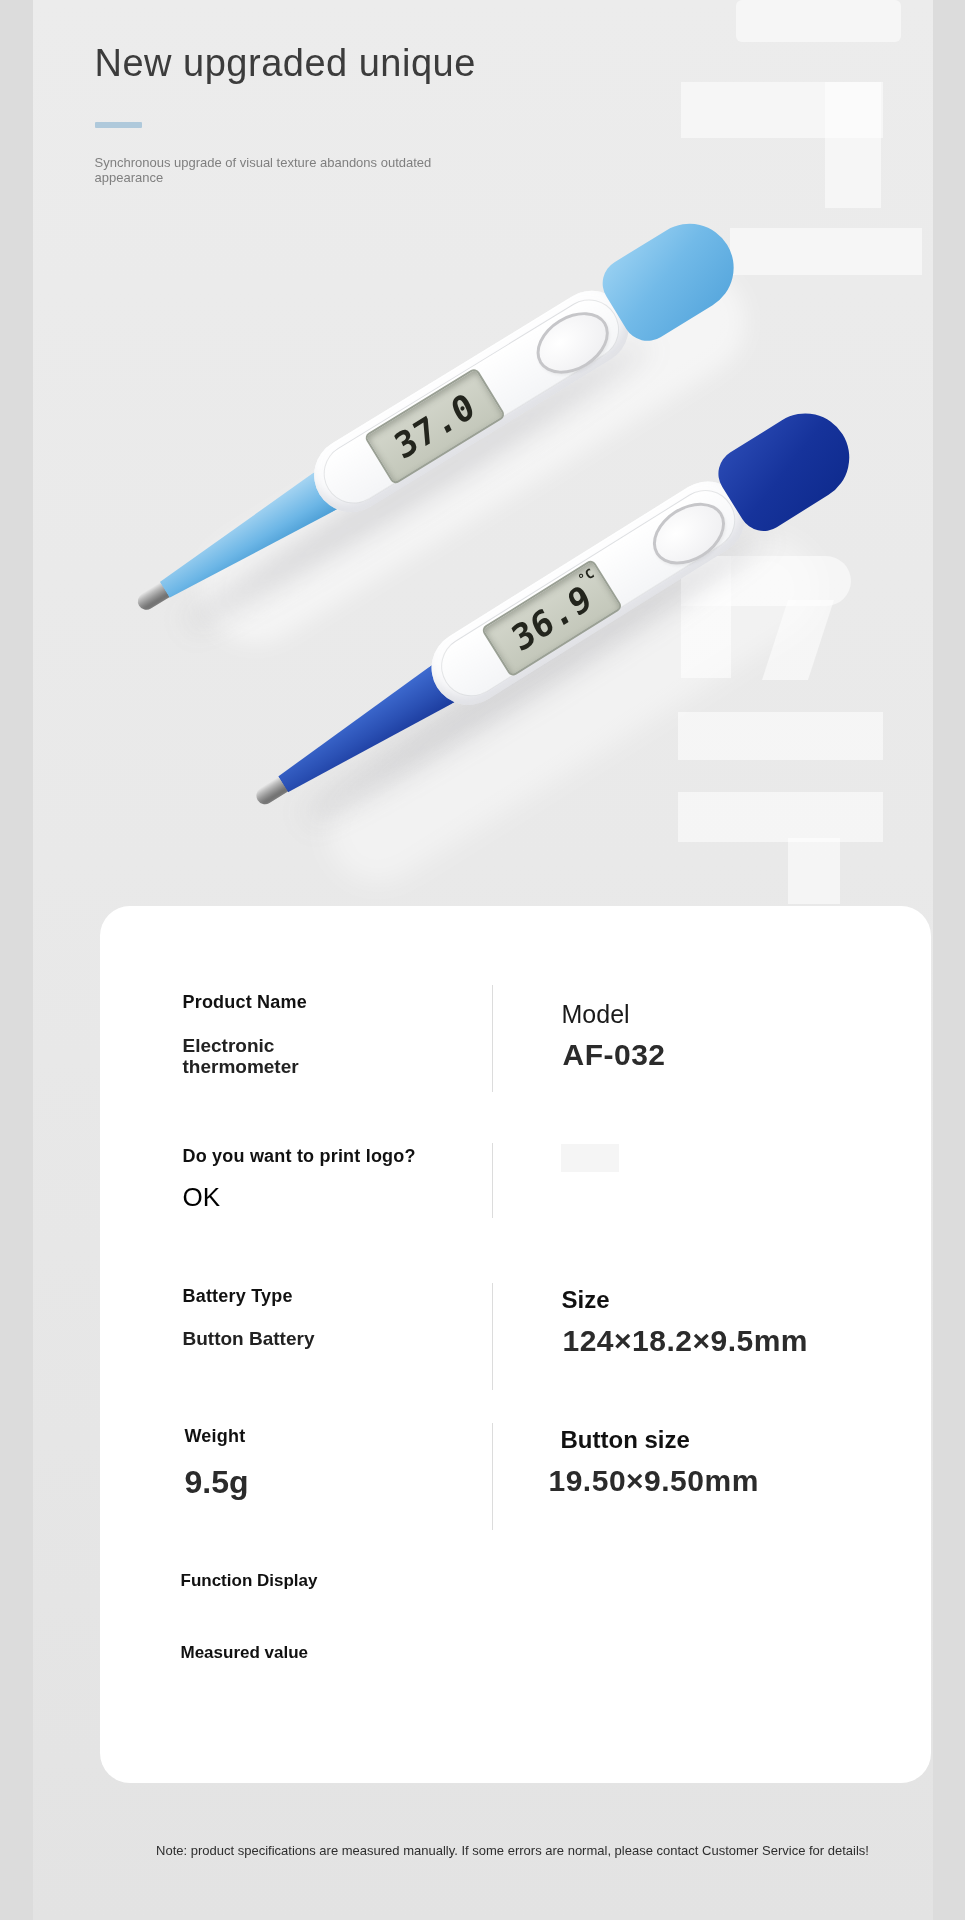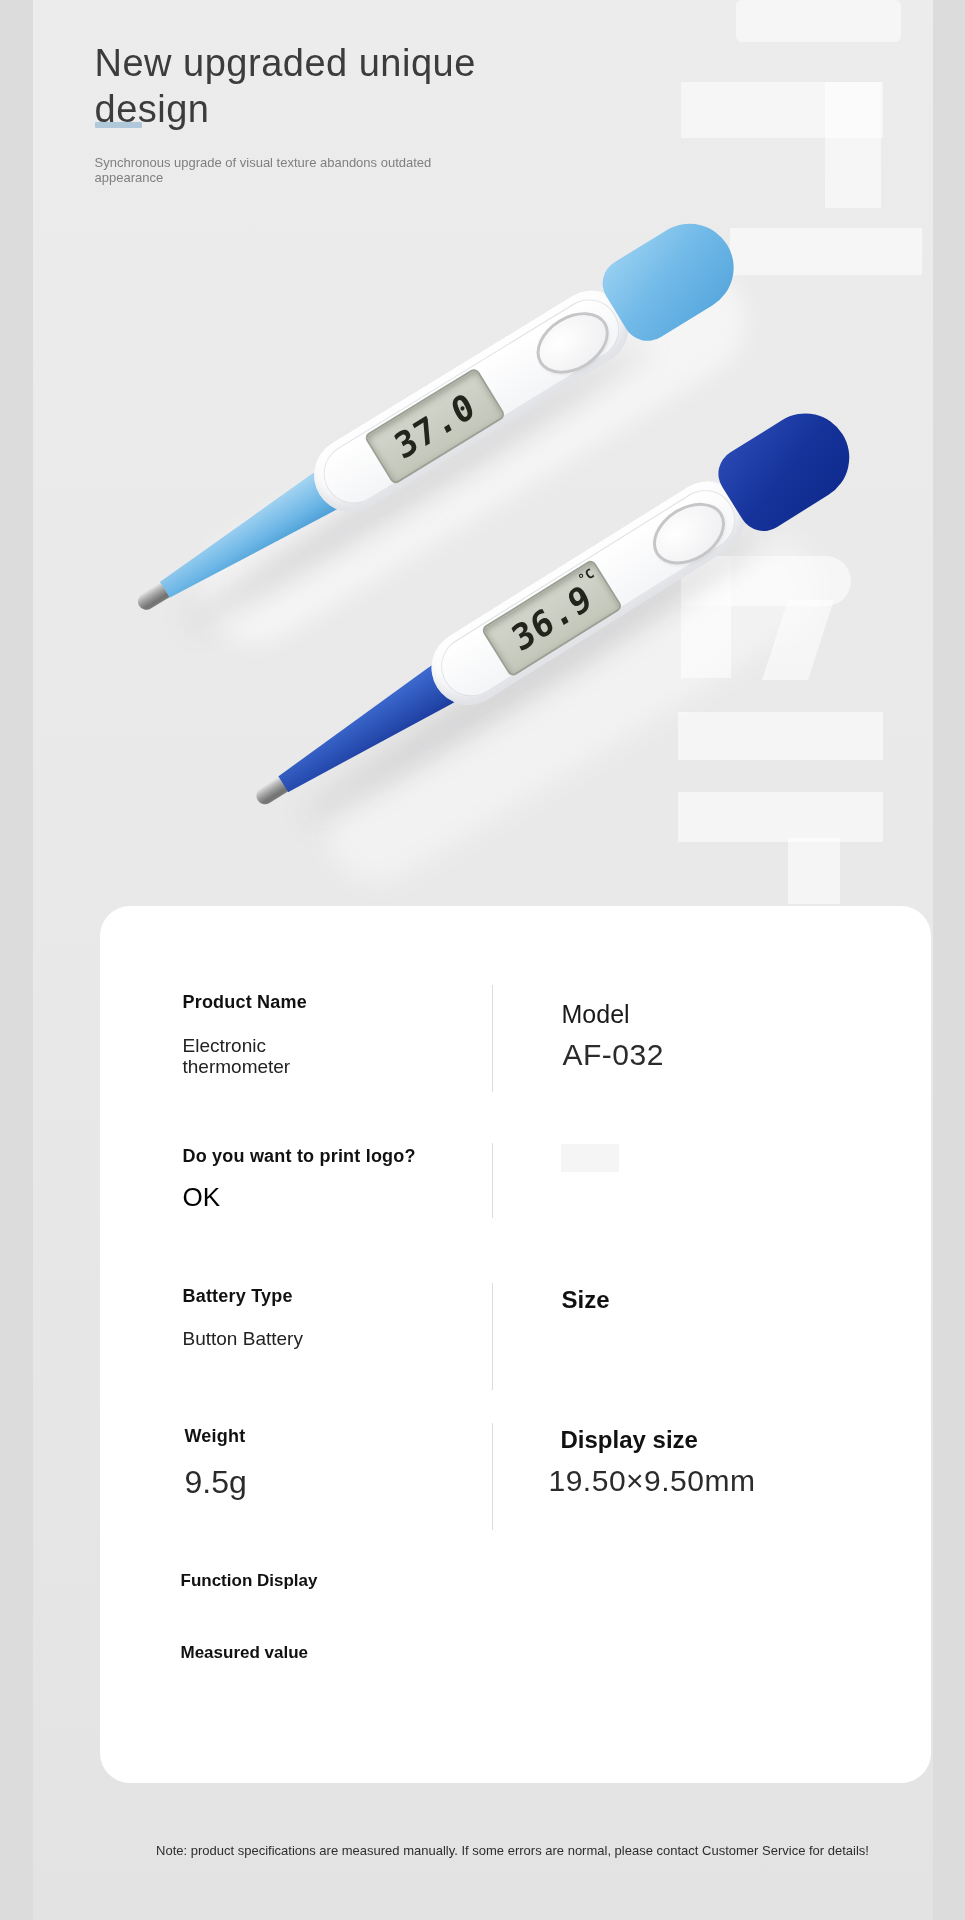--- a/index.html
+++ b/index.html
@@ -66,21 +66,21 @@
     border-radius:50%;border:3px solid #c6c6c9;
     background:radial-gradient(ellipse at 35% 35%,#ffffff 0%,#f1f1f3 75%);
     box-shadow:0 2px 3px rgba(0,0,0,.05);}
   .thermo .cap{position:absolute;left:560px;top:4px;width:130px;height:88px;
     border-radius:26px 46px 46px 26px;}
   .t1 .cap{background:linear-gradient(160deg,#9ad1f2 0%,#72bae8 45%,#54a5dc 100%);}
   .t2 .cap{background:linear-gradient(160deg,#2a4ab4 0%,#16339b 50%,#0e2a8d 100%);}
   
   .card{position:absolute;left:67px;top:906px;width:831px;height:877px;background:#ffffff;
     border-radius:30px;z-index:4;}
-  .cell{position:absolute;}
+  .cell{position:absolute;font-weight:bold;}
   .lbl-s{font-size:18px;font-weight:bold;color:#111111;letter-spacing:.2px;}
   .val-s{font-size:19px;color:#222222;line-height:21px;}
   .lbl-r{font-size:24px;font-weight:bold;color:#111111;}
   .lbl-r.lighter{font-weight:normal;font-size:25px;color:#1a1a1a;}
   .val-r{font-size:30px;color:#2b2b2b;letter-spacing:.5px;}
   .val-m{font-size:26px;color:#000000;font-weight:500;}
   .val-g{font-size:32px;color:#2b2b2b;text-align:center;}
   .vdiv{position:absolute;left:392px;width:1px;background:#dcdcdc;}
   .erased{position:absolute;left:461px;top:238px;width:58px;height:28px;background:#f5f5f5;}
   .fn-title{font-size:17px;font-weight:bold;color:#111111;}
@@ -100,21 +100,20 @@
   <div class="wm b3"></div>
   <div class="wm b4a"></div>
   <div class="wm b4b"></div>
   <div class="wm b4c"></div>
   <div class="wm b5"></div>
   <div class="wm b6a"></div>
   <div class="wm b6b"></div>
 
   <div class="title">
     <div>New upgraded unique</div>
-    <div>design</div>
   </div>
   <div class="title-underline"></div>
   <div class="subtitle">Synchronous upgrade of visual texture abandons outdated appearance</div>
 
   <div>
     <div class="reflection r1"></div>
     <div class="reflection r2"></div>
 
     <div class="thermo t1">
       <div class="shadow"></div>
@@ -157,25 +156,26 @@
 
     <div class="cell lbl-s" style="left:83px;top:240px;font-weight:600;">Do you want to print logo?</div>
     <div class="cell val-m" style="left:83px;top:276px;">OK</div>
     <div class="vdiv" style="top:237px;height:75px;"></div>
     <div class="erased"></div>
 
     <div class="cell lbl-s" style="left:83px;top:380px;">Battery Type</div>
     <div class="cell val-s" style="left:83px;top:422px;">Button Battery</div>
     <div class="vdiv" style="top:377px;height:107px;"></div>
     <div class="cell lbl-r" style="left:462px;top:380px;">Size</div>
+    <div class="cell val-r" style="left:463px;top:418px;">124×18.2×9.5mm</div>
 
     <div class="cell lbl-s" style="left:85px;top:520px;">Weight</div>
     <div class="cell val-g" style="left:85px;top:558px;">9.5g</div>
     <div class="vdiv" style="top:517px;height:107px;"></div>
-    <div class="cell lbl-r" style="left:461px;top:520px;">Display size</div>
+    <div class="cell lbl-r" style="left:461px;top:520px;">Button size</div>
     <div class="cell val-r" style="left:449px;top:558px;">19.50×9.50mm</div>
 
     <div class="cell fn-title" style="left:81px;top:665px;">Function Display</div>
     <div class="cell fn-title" style="left:81px;top:737px;">Measured value</div>
   </div>
 
   <div class="note">Note: product specifications are measured manually. If some errors are normal, please contact Customer Service for details!</div>
 
 </div>
 

